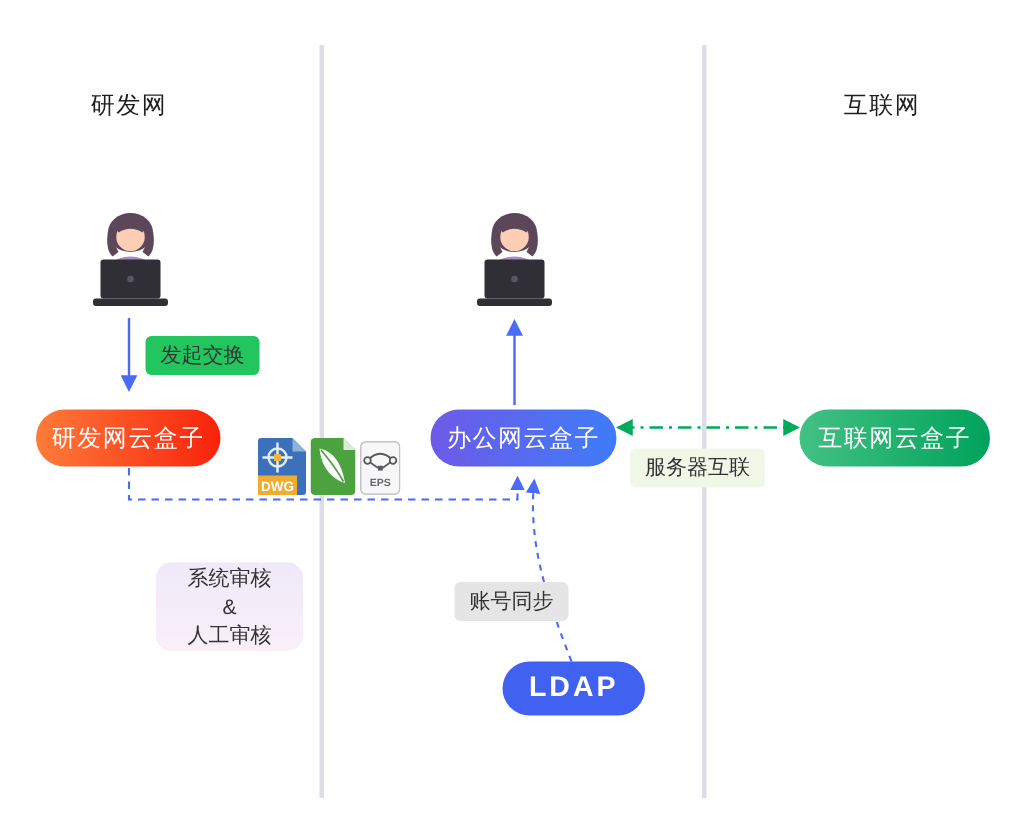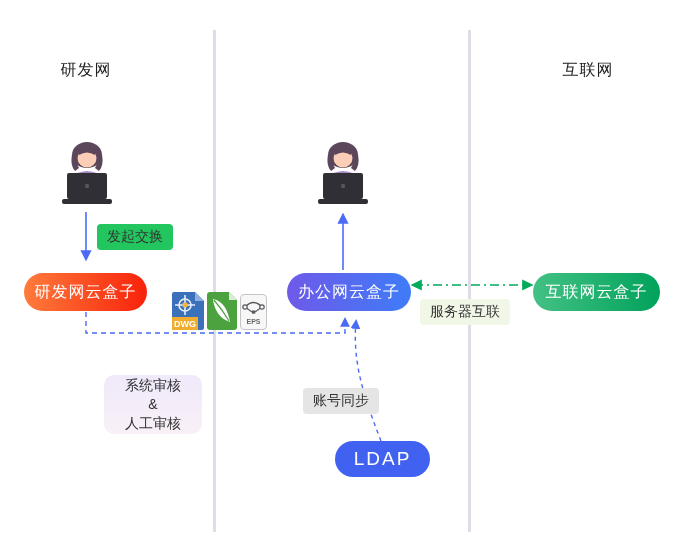--- a/index.html
+++ b/index.html
@@ -11,21 +11,21 @@
   .pill{position:absolute;height:38px;border-radius:19px;display:flex;
     align-items:center;justify-content:center;color:#ffffff;
     font-size:16px;font-weight:normal;letter-spacing:1px;}
   .pill-rd{left:24px;top:273px;width:123px;
     background:linear-gradient(90deg,#ff7b3b,#f8220b);}
   .pill-office{left:287px;top:273px;width:124px;
     background:linear-gradient(90deg,#6e5ae8,#3e7cf8);}
   .pill-internet{left:533px;top:273px;width:127px;
     background:linear-gradient(90deg,#43c184,#00a25b);}
   .pill-ldap{left:335px;top:441px;width:95px;height:36px;border-radius:18px;
-    background:#4161f1;font-size:19px;font-weight:normal;letter-spacing:2px;}
+    background:#4161f1;font-size:19px;font-weight:bold;letter-spacing:2px;}
   .tag{position:absolute;font-size:14px;color:#333333;border-radius:4px;
     padding:4px 10px;white-space:nowrap;}
   .tag-purple{background:#22c55e;}
   .tag-green{background:#f0f7e7;}
   .tag-blue{background:#e5e5e5;}
   .review-box{position:absolute;left:104px;top:343px;width:98px;height:59px;
     border-radius:10px;background:linear-gradient(180deg,#efe9fa,#f9f0f7);
     display:flex;flex-direction:column;align-items:center;justify-content:center;
     font-size:14px;color:#333333;line-height:19px;text-align:center;margin-top:32px;}
   .avatar{position:absolute;width:56px;height:64px;}

